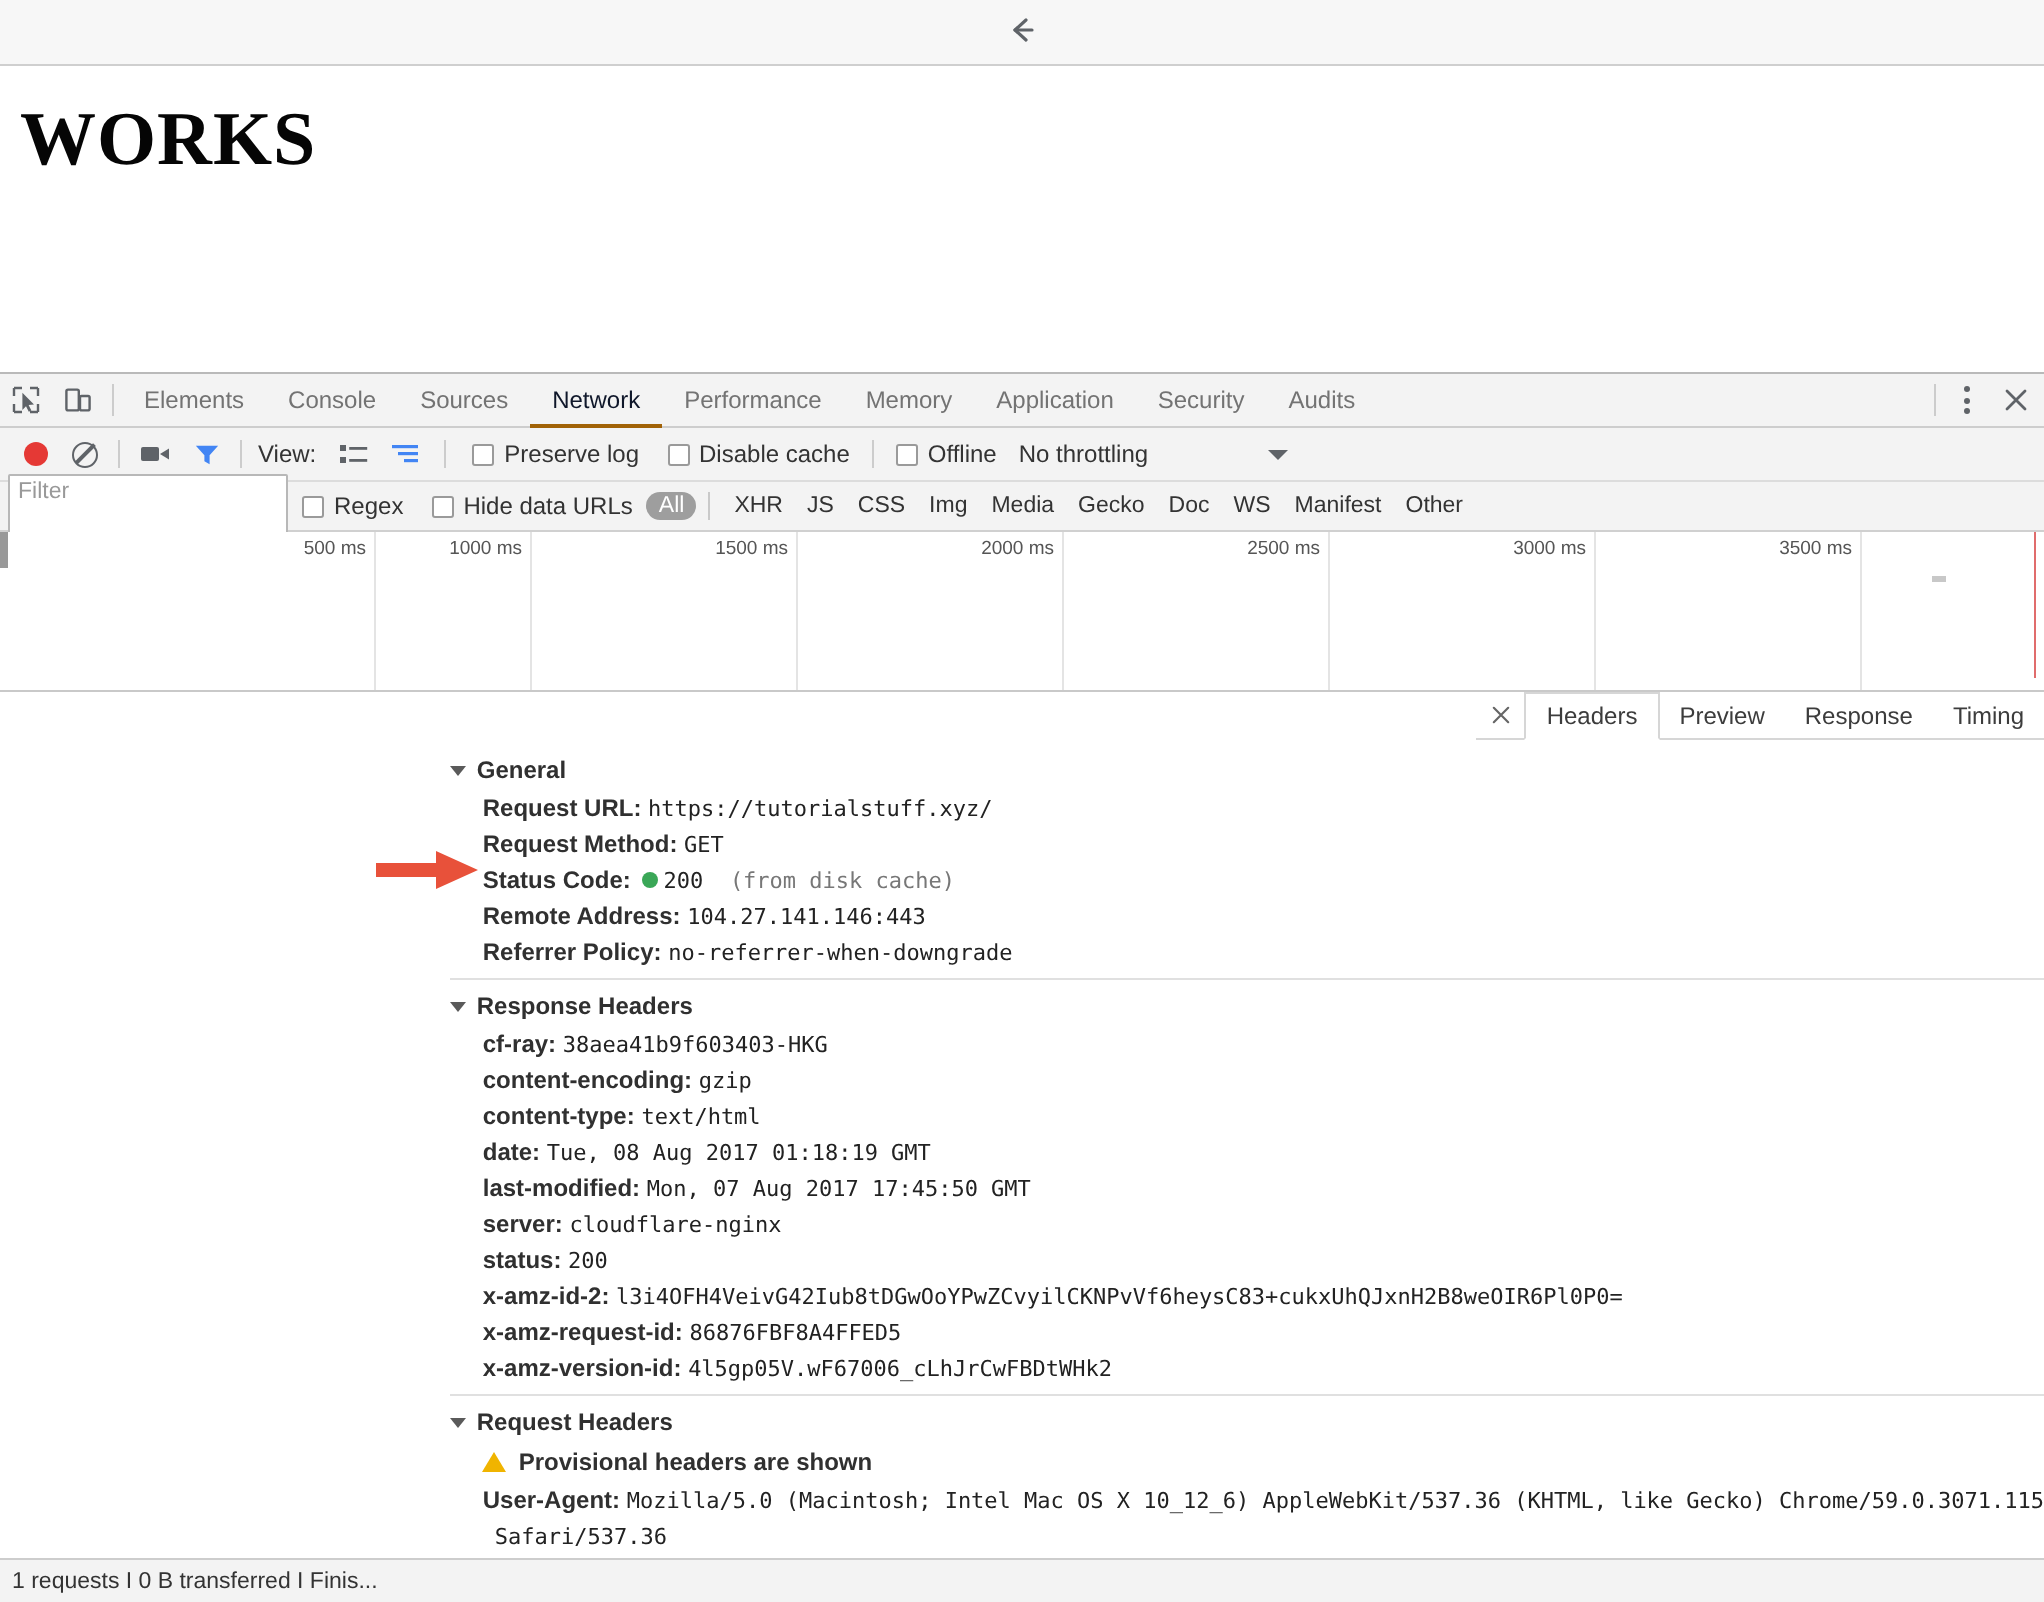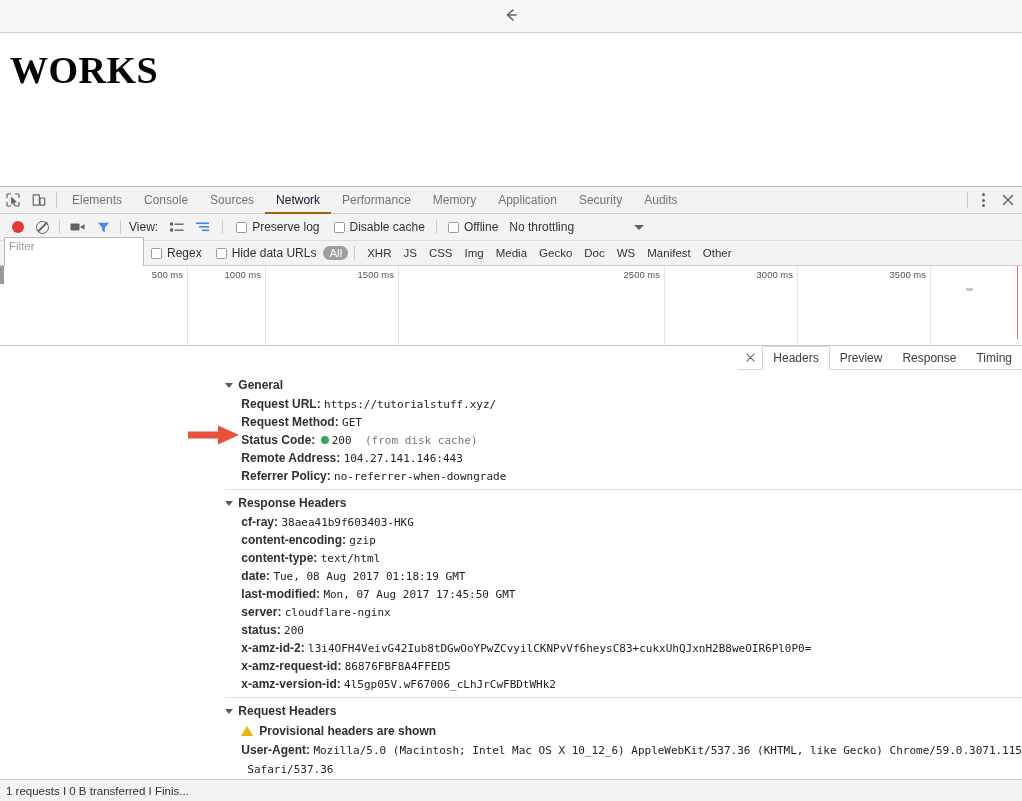--- a/index.html
+++ b/index.html
@@ -400,20 +400,23 @@
       <div class="ov-left-handle"></div>
       <div class="ov-tick" style="left:0;width:148px;margin-left:40px;">
           <span>500 ms</span>
         </div>
       <div class="ov-tick" style="left:133px;width:133px;">
           <span>1000 ms</span>
         </div>
       <div class="ov-tick" style="left:266px;width:133px;">
           <span>1500 ms</span>
         </div>
+      <div class="ov-tick" style="left:399px;width:133px;">
+          <span>2000 ms</span>
+        </div>
       <div class="ov-tick" style="left:532px;width:133px;">
           <span>2500 ms</span>
         </div>
       <div class="ov-tick" style="left:665px;width:133px;">
           <span>3000 ms</span>
         </div>
       <div class="ov-tick" style="left:798px;width:133px;">
           <span>3500 ms</span>
         </div>
       <div class="ov-dot" style="left:966px;top:22px;"></div>

